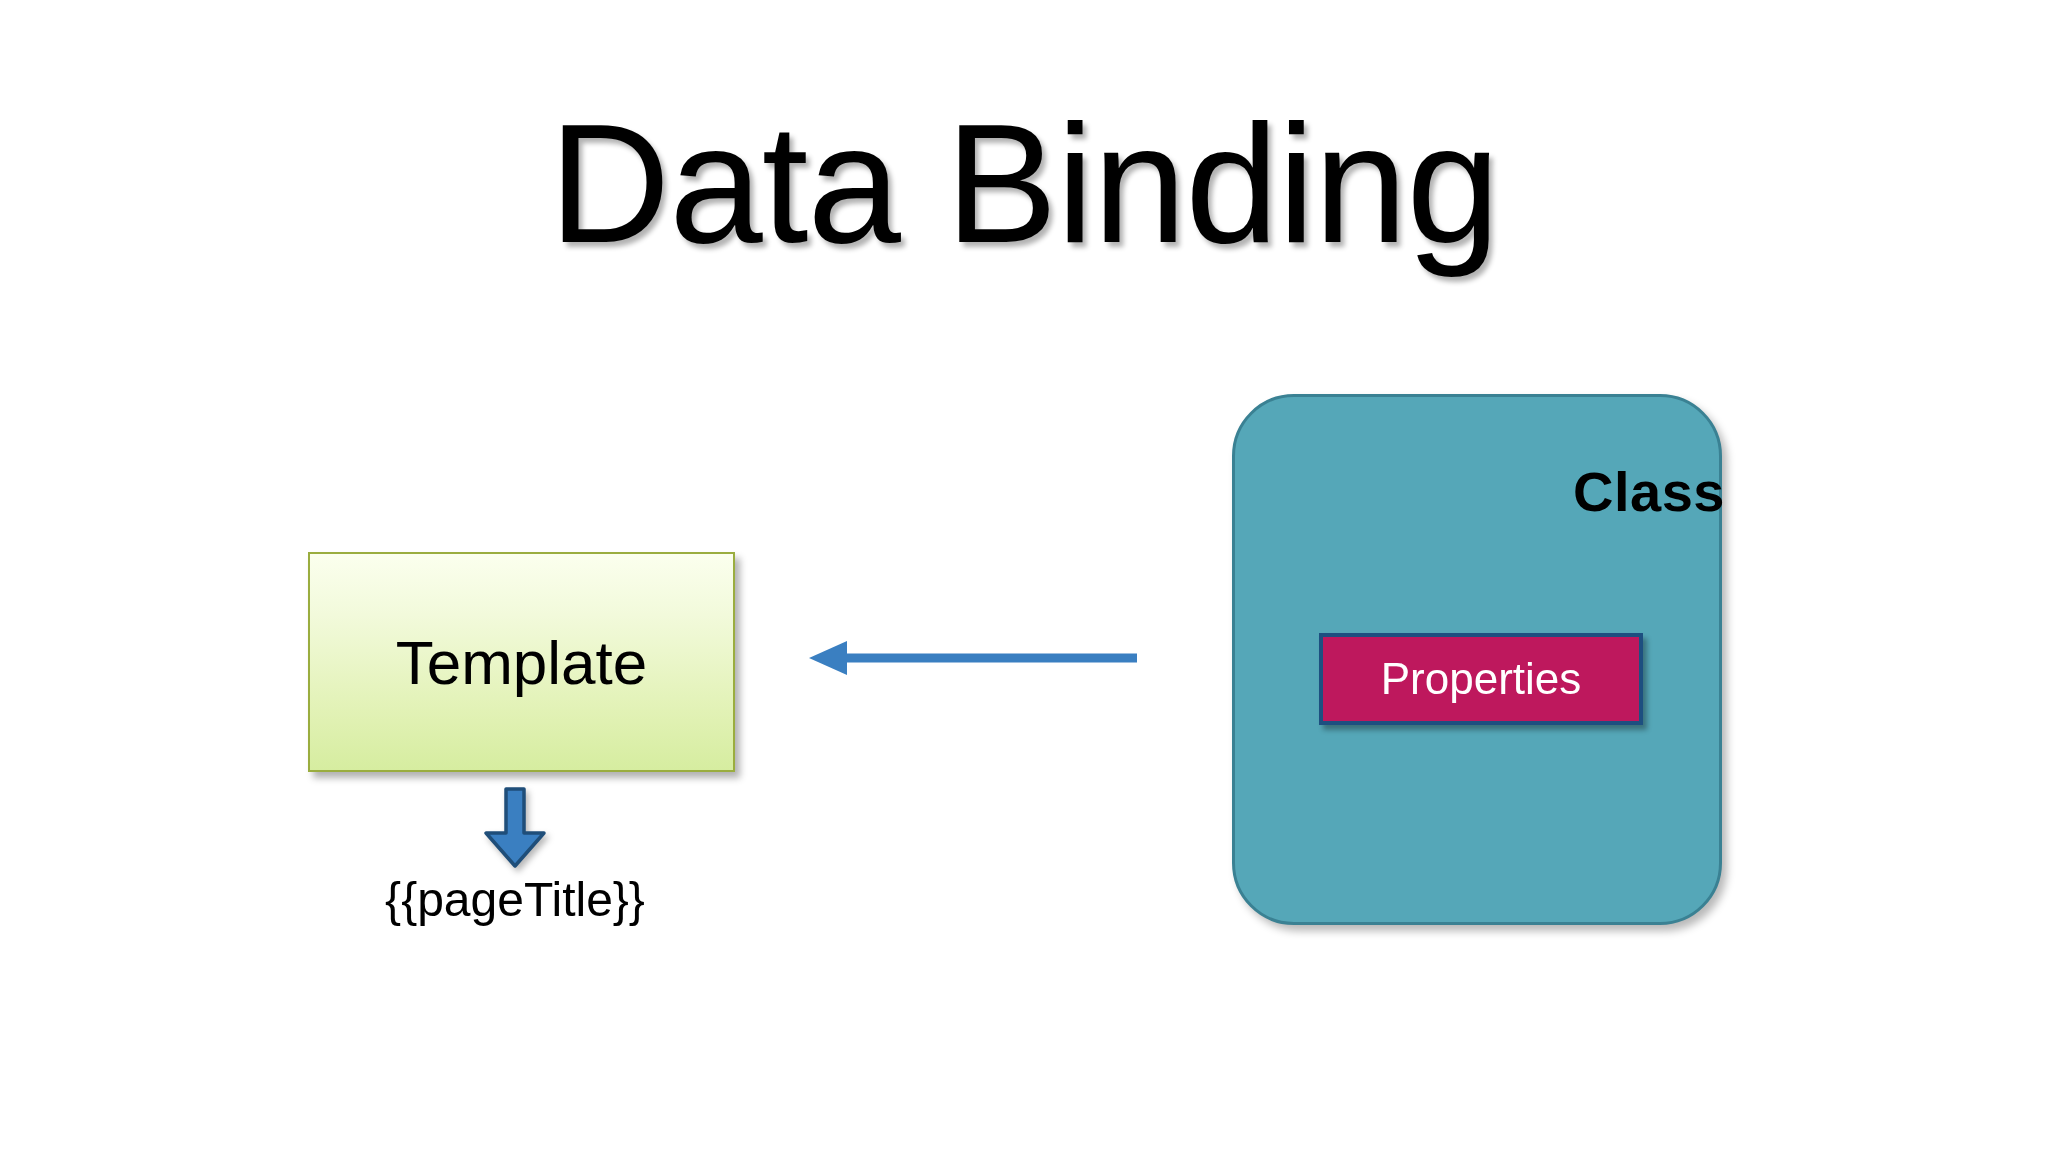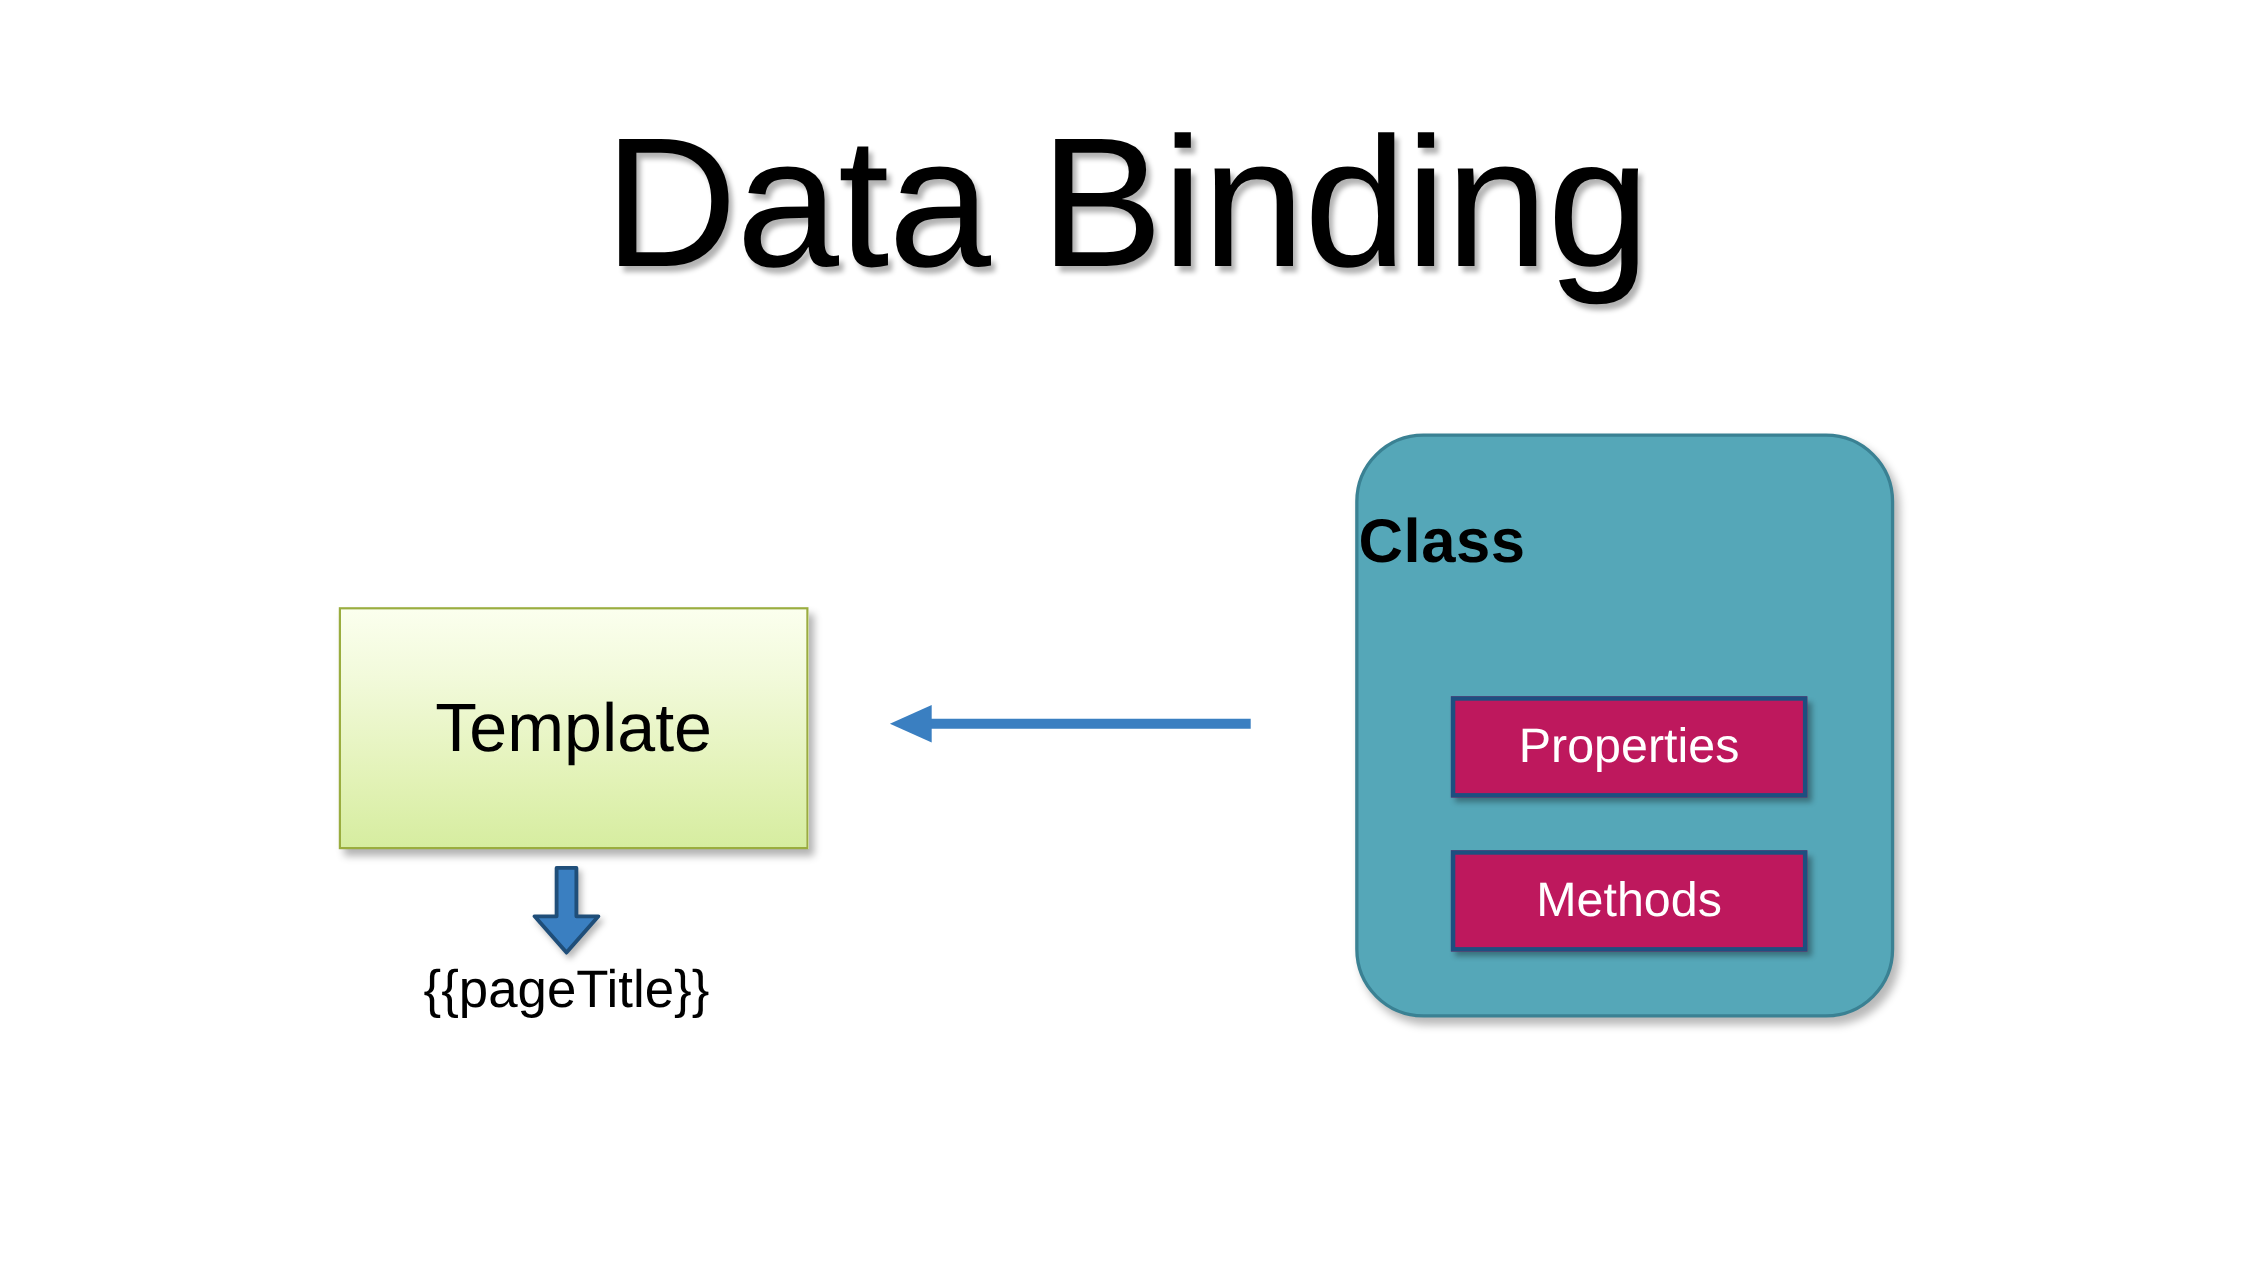--- a/index.html
+++ b/index.html
@@ -101,21 +101,21 @@
     background: #55a7b8;
     border: 3px solid #3a8193;
     border-radius: 62px;
     box-shadow: 5px 6px 8px rgba(0,0,0,0.28);
   }
   #class-heading {
     position: absolute;
     left: 0;
     top: 62px;
     width: 490px;
-    text-align: left;
+    text-align: right;
     font-size: 56px;
     font-weight: bold;
     color: #000000;
     letter-spacing: 0.5px;
   }
   .member-box {
     position: absolute;
     left: 84px;
     width: 324px;
     height: 92px;
@@ -158,18 +158,15 @@
     <polygon points="4,26 42,9 42,43" fill="#3a7fc1"></polygon>
   </svg>
 
   <div id="class-box">
     <div id="class-heading">Class</div>
 
     <div id="properties-box" class="member-box">
       <span class="member-label">Properties</span>
     </div>
 
-    <div id="methods-box" class="member-box">
-      <span class="member-label">Methods</span>
-    </div>
   </div>
 
 </div>
 
 </body></html>

